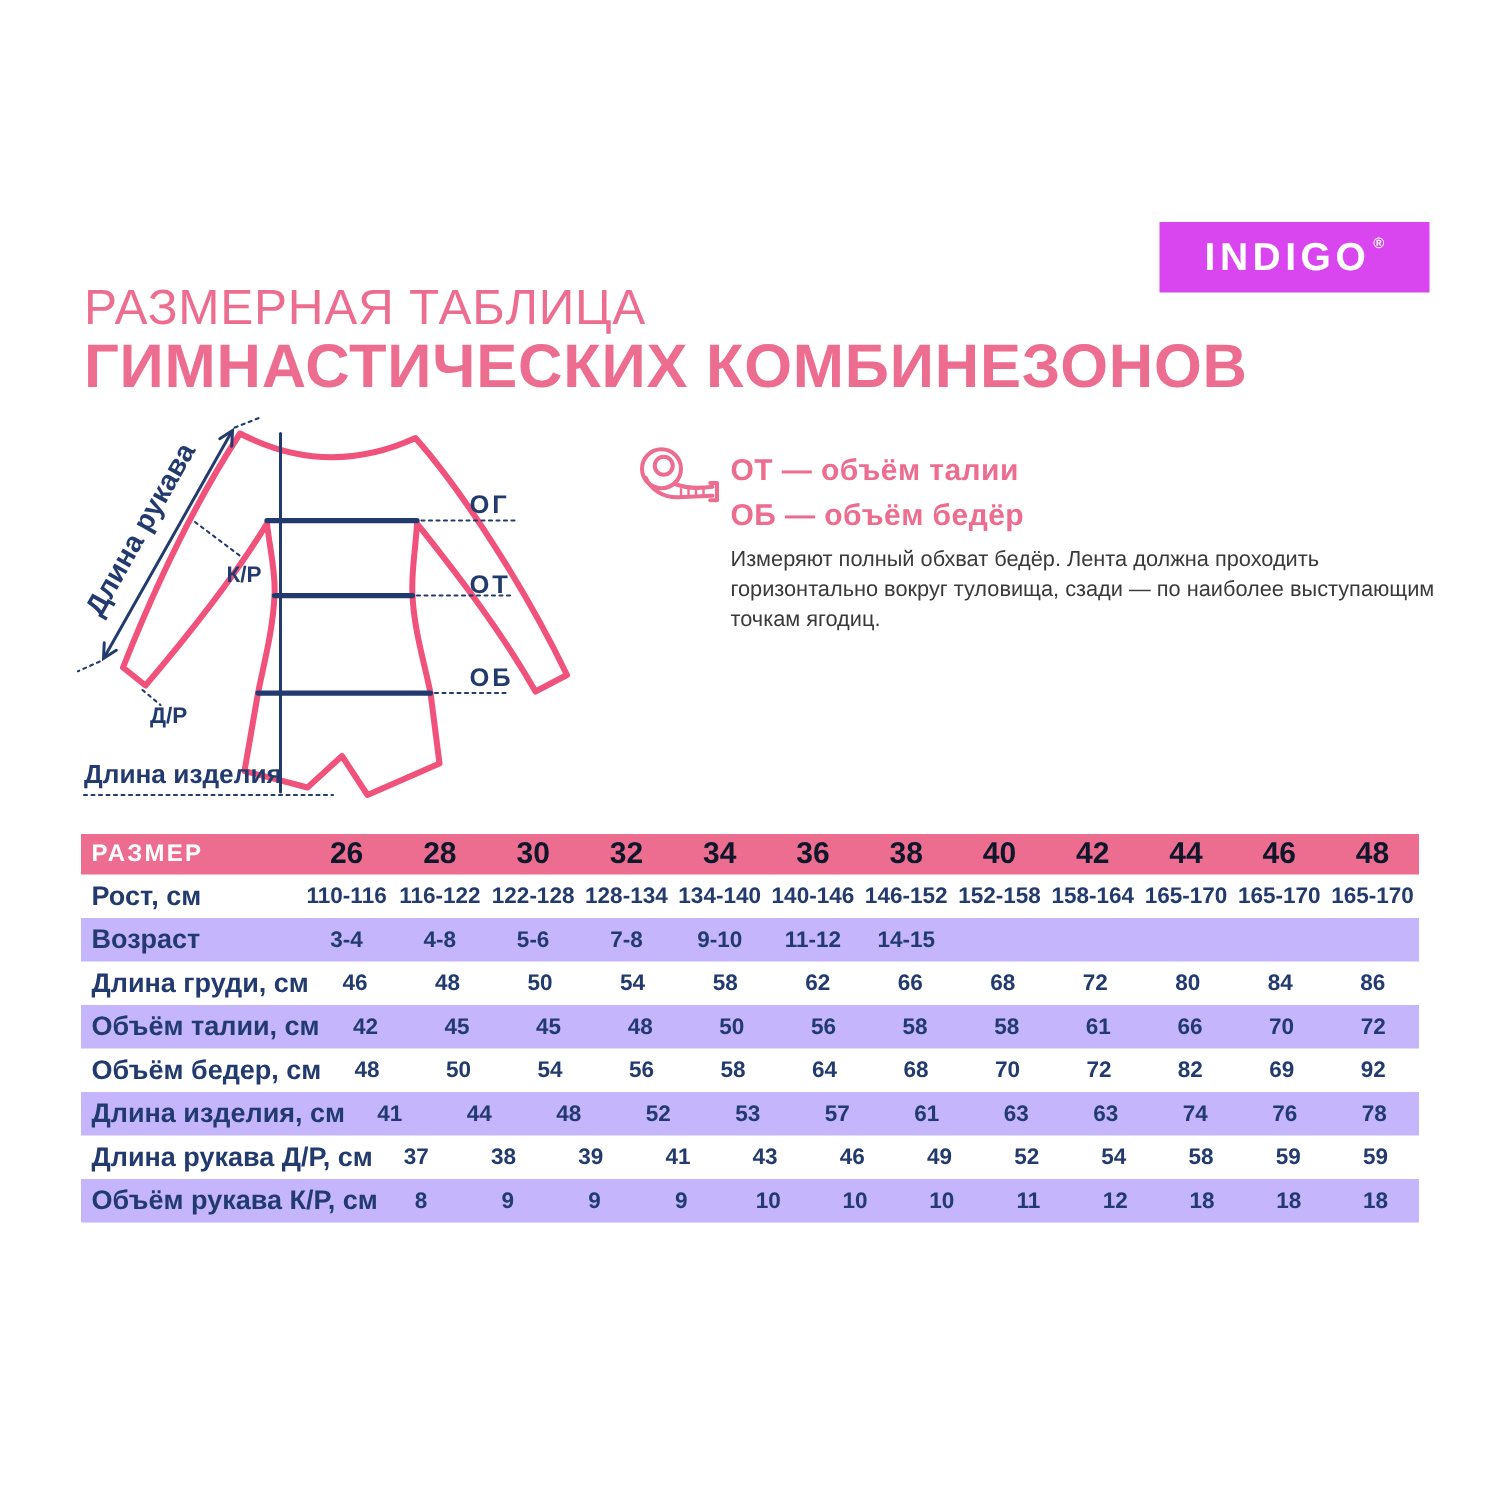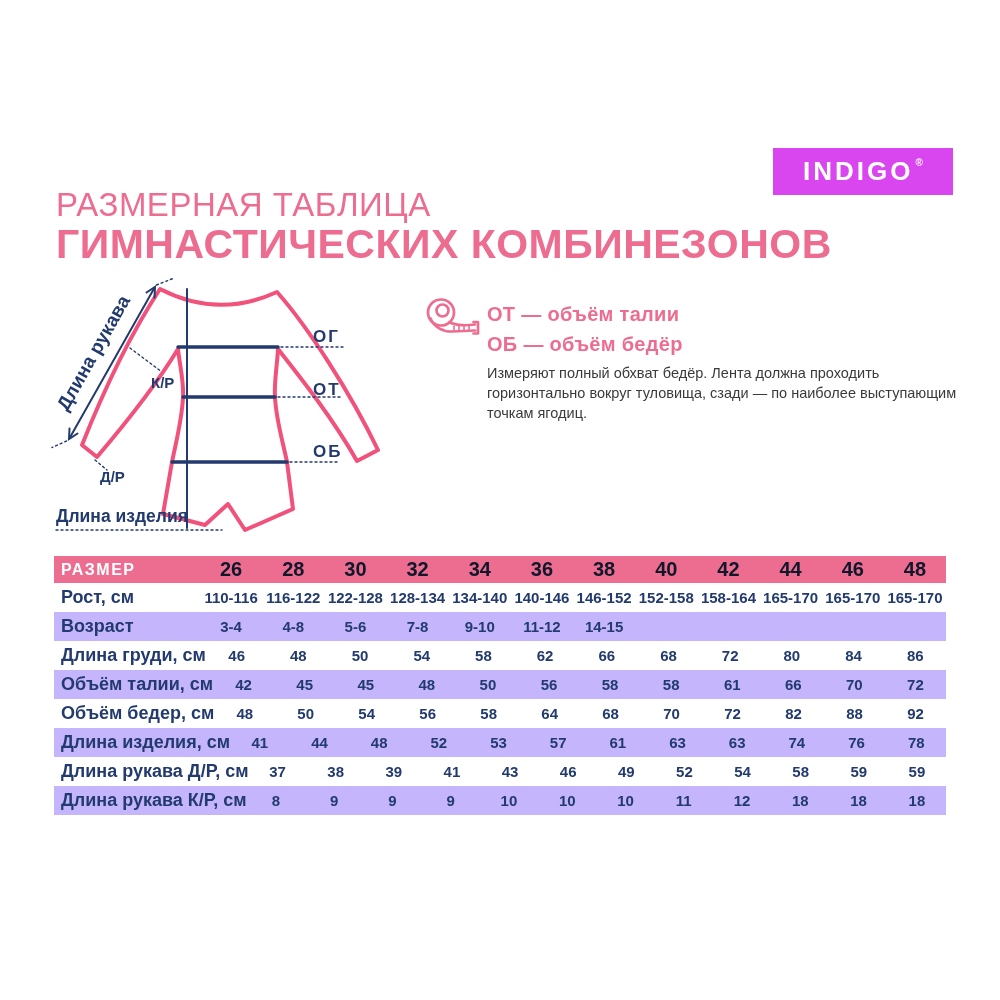--- a/index.html
+++ b/index.html
@@ -234,21 +234,21 @@
         <div class="cell">48</div>
         <div class="cell">50</div>
         <div class="cell">54</div>
         <div class="cell">56</div>
         <div class="cell">58</div>
         <div class="cell">64</div>
         <div class="cell">68</div>
         <div class="cell">70</div>
         <div class="cell">72</div>
         <div class="cell">82</div>
-        <div class="cell">88</div>
+        <div class="cell">69</div>
         <div class="cell">92</div>
       </div>
       <div class="trow alt">
         <div class="cell-label">Длина изделия, см</div>
         <div class="cell">41</div>
         <div class="cell">44</div>
         <div class="cell">48</div>
         <div class="cell">52</div>
         <div class="cell">53</div>
         <div class="cell">57</div>
@@ -268,21 +268,21 @@
         <div class="cell">43</div>
         <div class="cell">46</div>
         <div class="cell">49</div>
         <div class="cell">52</div>
         <div class="cell">54</div>
         <div class="cell">58</div>
         <div class="cell">59</div>
         <div class="cell">59</div>
       </div>
       <div class="trow alt">
-        <div class="cell-label">Длина рукава  К/Р, см</div>
+        <div class="cell-label">Объём рукава  К/Р, см</div>
         <div class="cell">8</div>
         <div class="cell">9</div>
         <div class="cell">9</div>
         <div class="cell">9</div>
         <div class="cell">10</div>
         <div class="cell">10</div>
         <div class="cell">10</div>
         <div class="cell">11</div>
         <div class="cell">12</div>
         <div class="cell">18</div>

